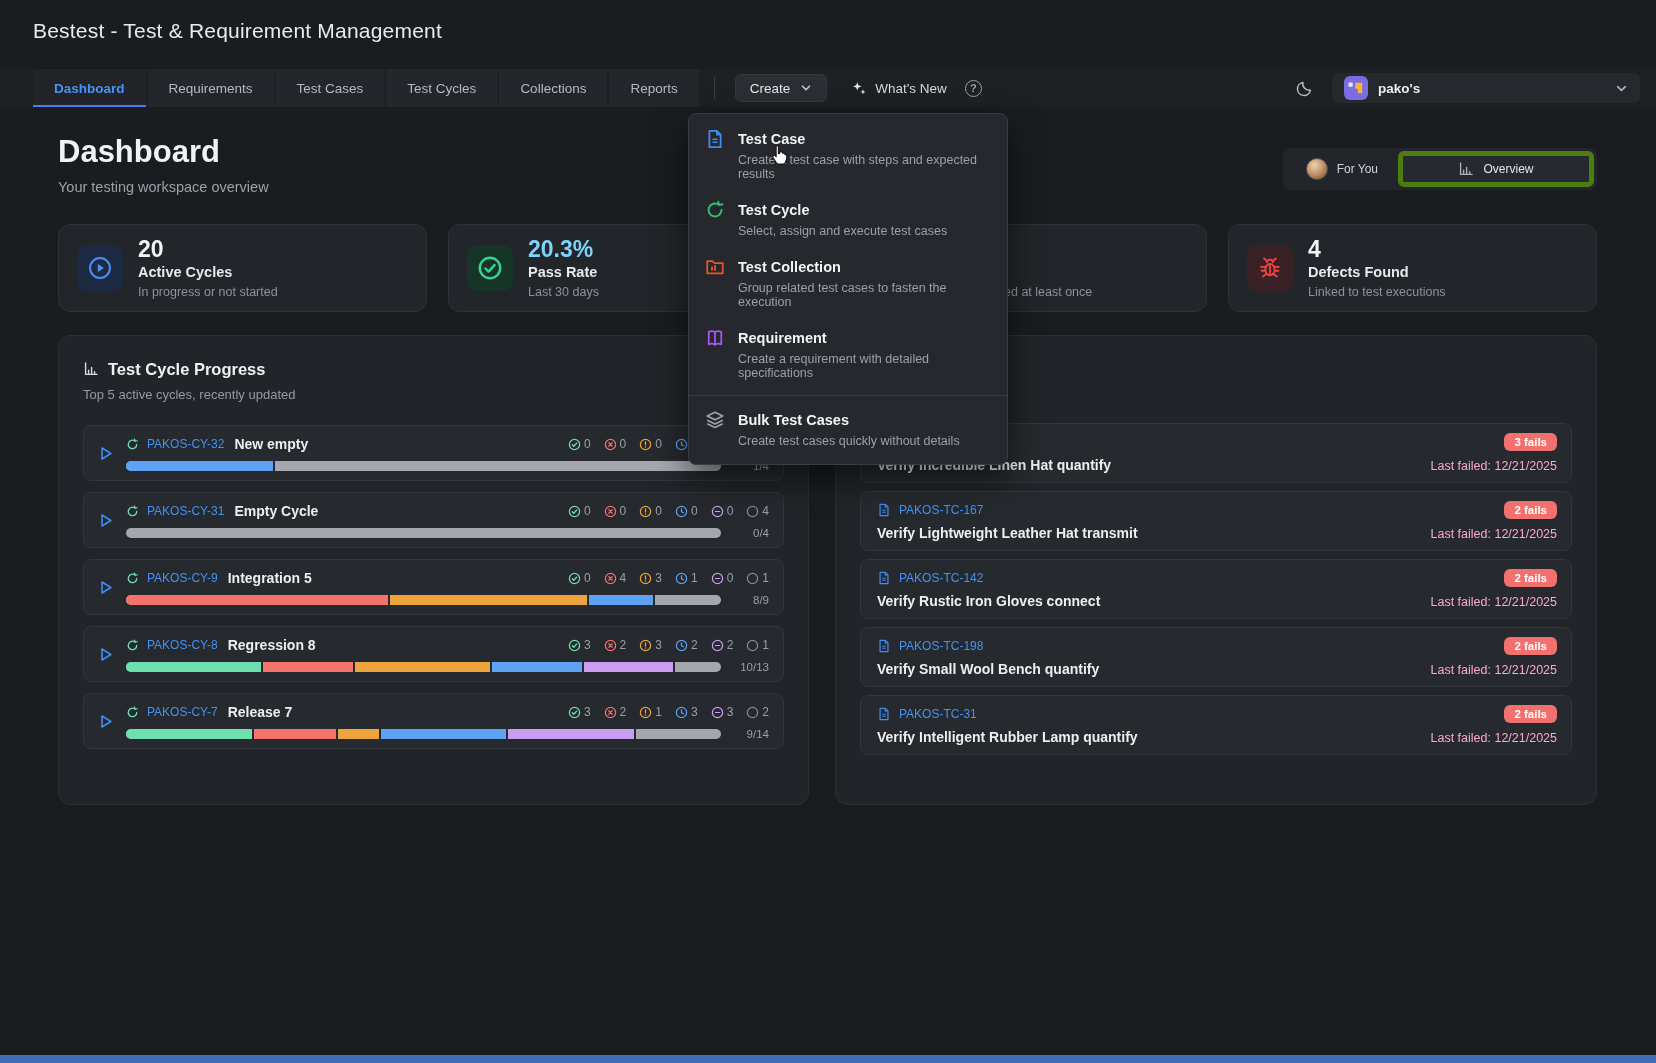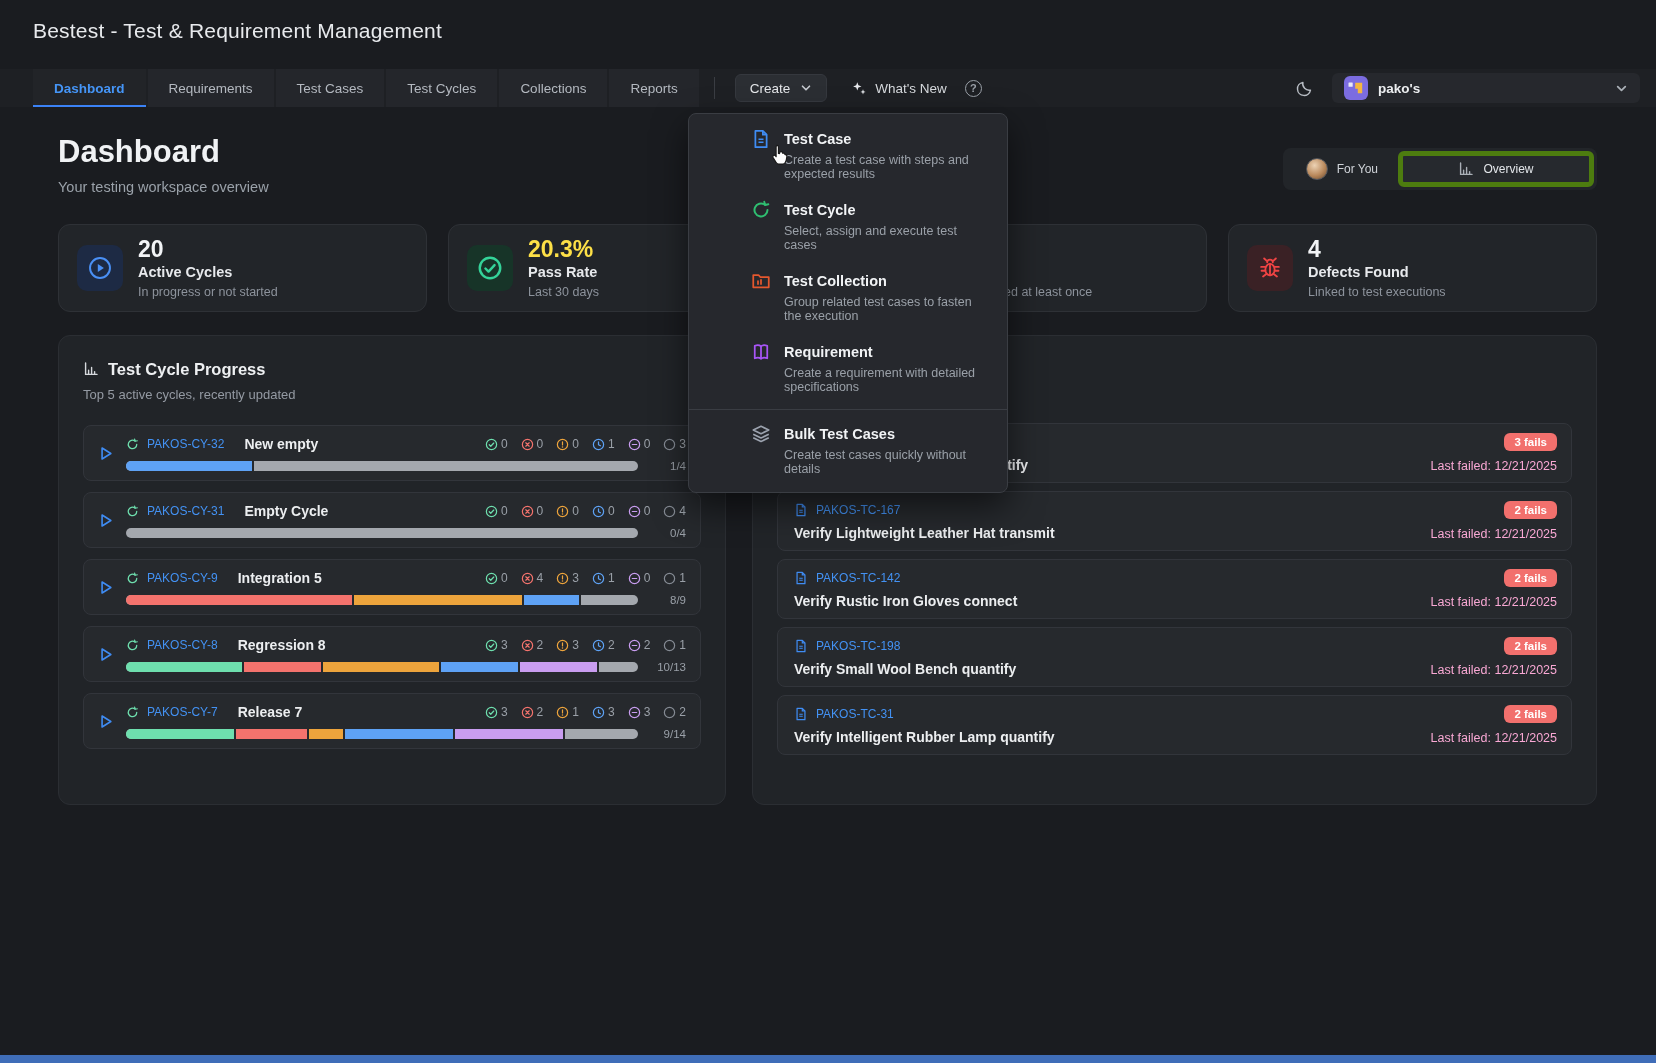--- a/index.html
+++ b/index.html
@@ -46,53 +46,53 @@
   .stat-card { background:#222529; border:1px solid #2e3136; border-radius:12px; height:88px;
     display:flex; align-items:center; padding:0 18px; gap:15px; position:relative; }
   .tile { width:46px; height:46px; border-radius:10px; display:flex; align-items:center; justify-content:center; flex:none; }
   .stat-value { font-size:23px; font-weight:bold; line-height:26px; color:#f2f4f6; }
   .stat-label { font-size:14.5px; font-weight:bold; color:#e7e9ec; line-height:19px; margin-top:1px; }
   .stat-sub { font-size:12.5px; color:#8d939c; line-height:16px; margin-top:2px; }
   .hidden-frag { position:absolute; left:165px; top:60px; font-size:12.5px; color:#8d939c; }
 
   .panels { display:flex; gap:26px; margin-top:23px; align-items:flex-start; }
   .panel { background:#212428; border:1px solid #2b2e33; border-radius:12px; padding:22px 24px 26px; min-height:470px; }
-  .panel.left { width:668px; flex:none; }
+  .panel.left { width:751px; flex:none; }
   .panel.right { flex:1; }
   .panel-title { display:flex; gap:9px; align-items:center; font-size:16.5px; font-weight:bold; height:22px; color:#eef0f2; }
   .panel-sub { margin-top:7px; font-size:13px; color:#949aa3; height:16px; }
 
   .rows { margin-top:22px; display:flex; flex-direction:column; gap:11px; }
   .cycle-row { background:#26292d; border:1px solid #32353b; border-radius:8px; height:56px;
     display:flex; align-items:center; padding:0 14px 0 10px; gap:10px; }
   .play-btn { width:22px; display:flex; justify-content:center; cursor:pointer; flex:none; }
   .row-main { flex:1; min-width:0; }
   .row-line1 { display:flex; align-items:center; gap:8px; height:20px; }
   .cy-id { font-size:12px; color:#4392f4; text-decoration:none; cursor:pointer; }
-  .cy-name { font-size:14px; font-weight:bold; color:#eceef0; margin-left:12px; white-space:nowrap; }
+  .cy-name { font-size:14px; font-weight:bold; color:#eceef0; margin-left:2px; white-space:nowrap; }
   .chips { margin-left:auto; display:flex; gap:13px; align-items:center; }
   .chip { display:flex; align-items:center; gap:3px; font-size:12px; color:#9aa0a8; }
   .row-line2 { display:flex; align-items:center; gap:10px; margin-top:6px; }
   .bar { flex:1; height:10px; border-radius:5px; background:#a4a8ae; overflow:hidden; display:flex; }
   .bar-seg { height:100%; border-right:2px solid #26292d; flex:none; }
   .fraction { width:38px; text-align:right; font-size:11.5px; color:#9aa0a8; flex:none; }
 
   .fail-list { margin-top:20px; display:flex; flex-direction:column; gap:8px; }
   .fail-item { background:#26292d; border:1px solid #32353b; border-radius:8px; height:60px; padding:9px 14px 0 16px; }
   .fi-line1 { display:flex; align-items:center; gap:8px; }
   .fi-id { font-size:12px; color:#4392f4; flex:1; cursor:pointer; }
   .badge { background:#f2706d; color:#ffffff; font-size:11.5px; font-weight:bold; padding:3px 10px; border-radius:6px; }
   .fi-line2 { display:flex; align-items:baseline; margin-top:6px; }
   .fi-name { font-size:14px; font-weight:bold; color:#eceef0; flex:1; }
   .fi-last { font-size:12.5px; color:#f9a8d4; }
 
   
   .create-menu { position:absolute; left:688px; top:113px; width:320px; background:#26282d;
     border:1px solid #3a3d43; border-radius:8px; box-shadow:0 14px 34px rgba(0,0,0,.55); z-index:50; padding:6px 0; }
-  .menu-item { padding:9px 16px 10px; cursor:pointer;margin-left:46px; }
+  .menu-item { padding:9px 16px 10px; cursor:pointer; }
   .mi-top { display:flex; align-items:center; gap:13px; }
   .mi-title { font-size:14.5px; font-weight:bold; color:#f1f3f5; }
   .mi-desc { margin-left:33px; margin-top:4px; font-size:12.5px; color:#9aa0a8; }
   .menu-sep { height:1px; background:#3a3d43; margin:5px 0; }
 
   .cursor-pointer { position:absolute; left:767px; top:143px; z-index:60; pointer-events:none; }
   .bottom-strip { position:absolute; left:0; bottom:0; width:100%; height:8px; background:#3f6db8; z-index:40; }
 
   .icon { display:inline-flex; align-items:center; justify-content:center; line-height:0; }
 </style>
@@ -207,21 +207,21 @@
       <div class="stat-card">
         <div class="tile" style="background: rgb(23, 52, 40);">
           <span class="icon">
             <svg width="26" height="26" viewBox="0 0 16 16">
               <circle cx="8" cy="8" r="6.3" fill="none" stroke="#34d399" stroke-width="1.5"></circle>
               <path d="M5.2 8.3l1.9 1.9 3.7-4" fill="none" stroke="#34d399" stroke-width="1.5" stroke-linecap="round" stroke-linejoin="round"></path>
             </svg>
           </span>
         </div>
         <div>
-          <div class="stat-value" style="color: #fde047;">20.3%</div>
+          <div class="stat-value" style="color: #7dd3fc;">20.3%</div>
           <div class="stat-label">Pass Rate</div>
           <div class="stat-sub">Last 30 days</div>
         </div>
       </div>
       <div class="stat-card">
         <span class="hidden-frag">ed at least once</span>
       </div>
       <div class="stat-card">
         <div class="tile" style="background: rgb(58, 33, 37);">
           <span class="icon">

